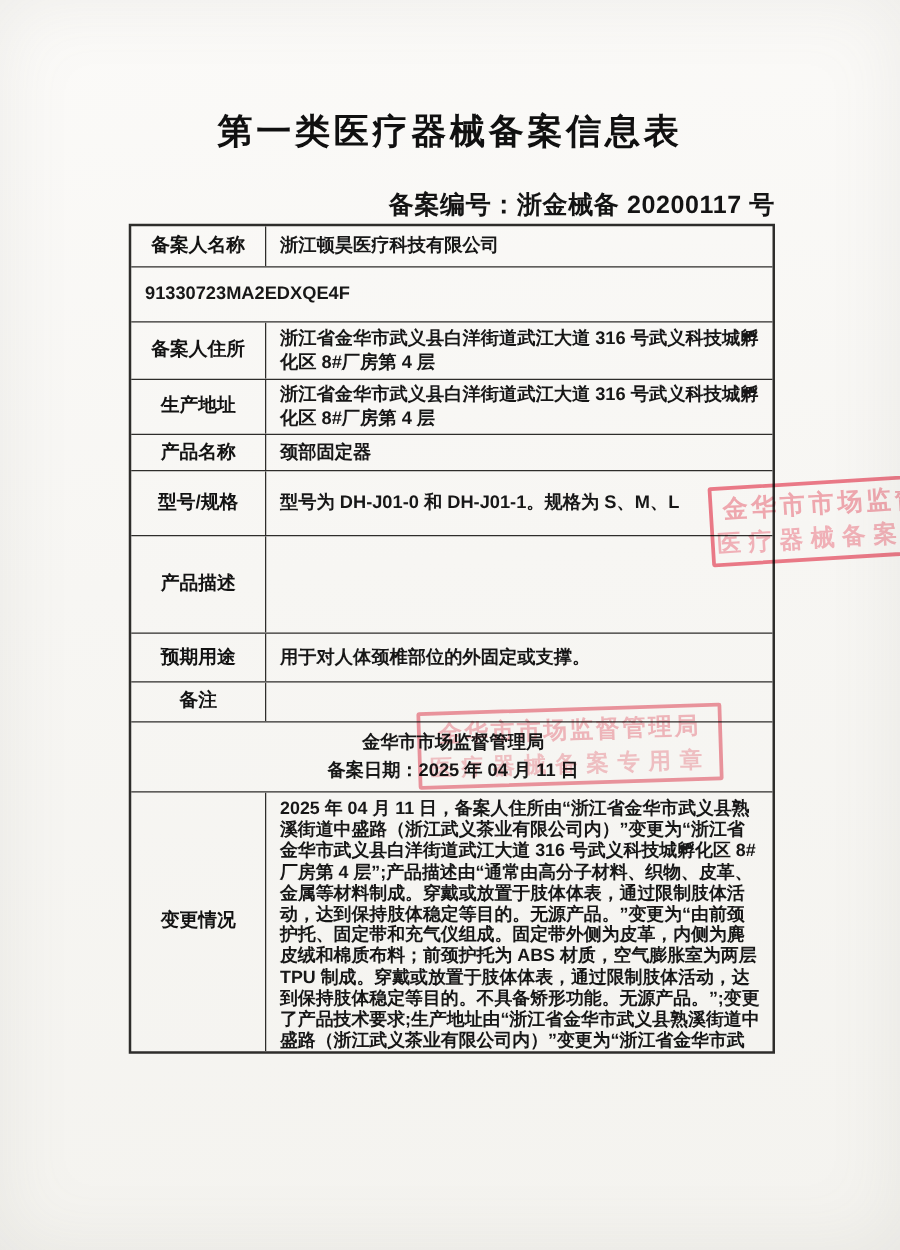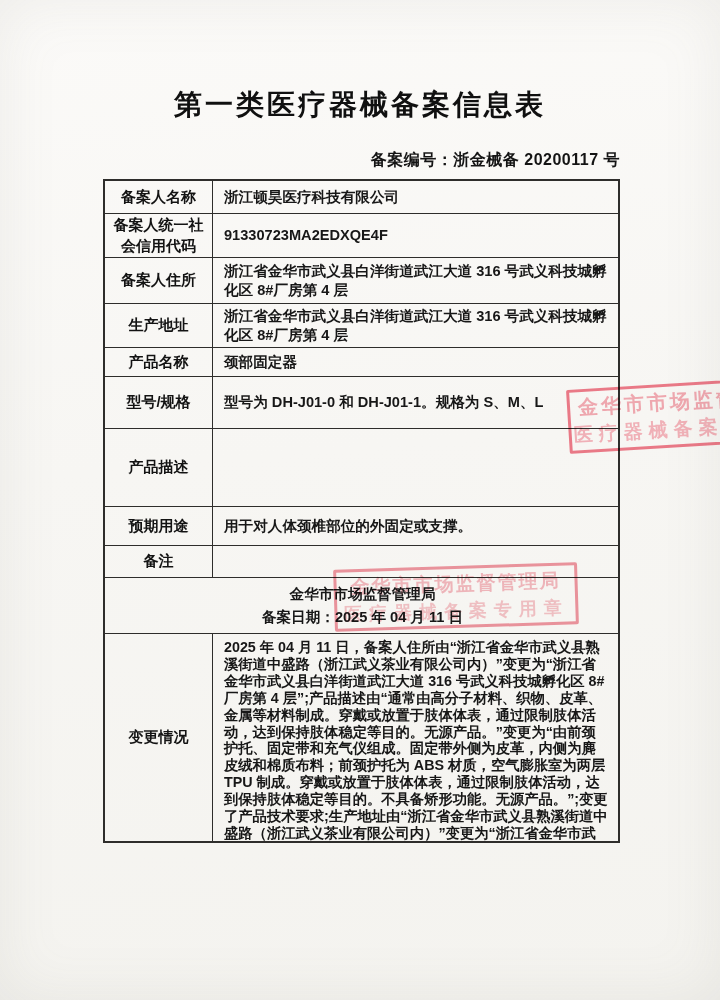--- a/index.html
+++ b/index.html
@@ -19,21 +19,21 @@
   .doc-title {
     position:absolute; top:86px; left:0; width:100%;
     text-align:center;
     font-size:28px; font-weight:700; letter-spacing:3px;
     color:#101010;
   }
 
   .record-no {
     position:absolute; top:150px; left:103px; width:517px;
     text-align:right;
-    font-size:16px; font-weight:700; color:#141414;
+    font-size:20px; font-weight:700; color:#141414;
     letter-spacing:0.5px;
   }
 
   .reg-table {
     position:absolute; top:179px; left:103px; width:517px;
     border:2px solid #2e2d2b;
     background:transparent;
   }
   .row { display:flex; border-top:1.6px solid #2e2d2b; overflow:hidden; }
   .row:first-child { border-top:none; }
@@ -117,22 +117,20 @@
   <div class="record-no"><span>备案编号：</span><span>浙金械备 20200117 号</span></div>
 
   <div class="reg-table">
 
     <div class="row h32">
       <div class="cell-label">备案人名称</div>
       <div class="cell-value">浙江顿昊医疗科技有限公司</div>
     </div>
 
     <div class="row h44">
-      <div class="cell-label">备案人统一社
-会信用代码</div>
       <div class="cell-value">91330723MA2EDXQE4F</div>
     </div>
 
     <div class="row h46">
       <div class="cell-label">备案人住所</div>
       <div class="cell-value">浙江省金华市武义县白洋街道武江大道 316 号武义科技城孵化区 8#厂房第 4 层</div>
     </div>
 
     <div class="row h44">
       <div class="cell-label">生产地址</div>

